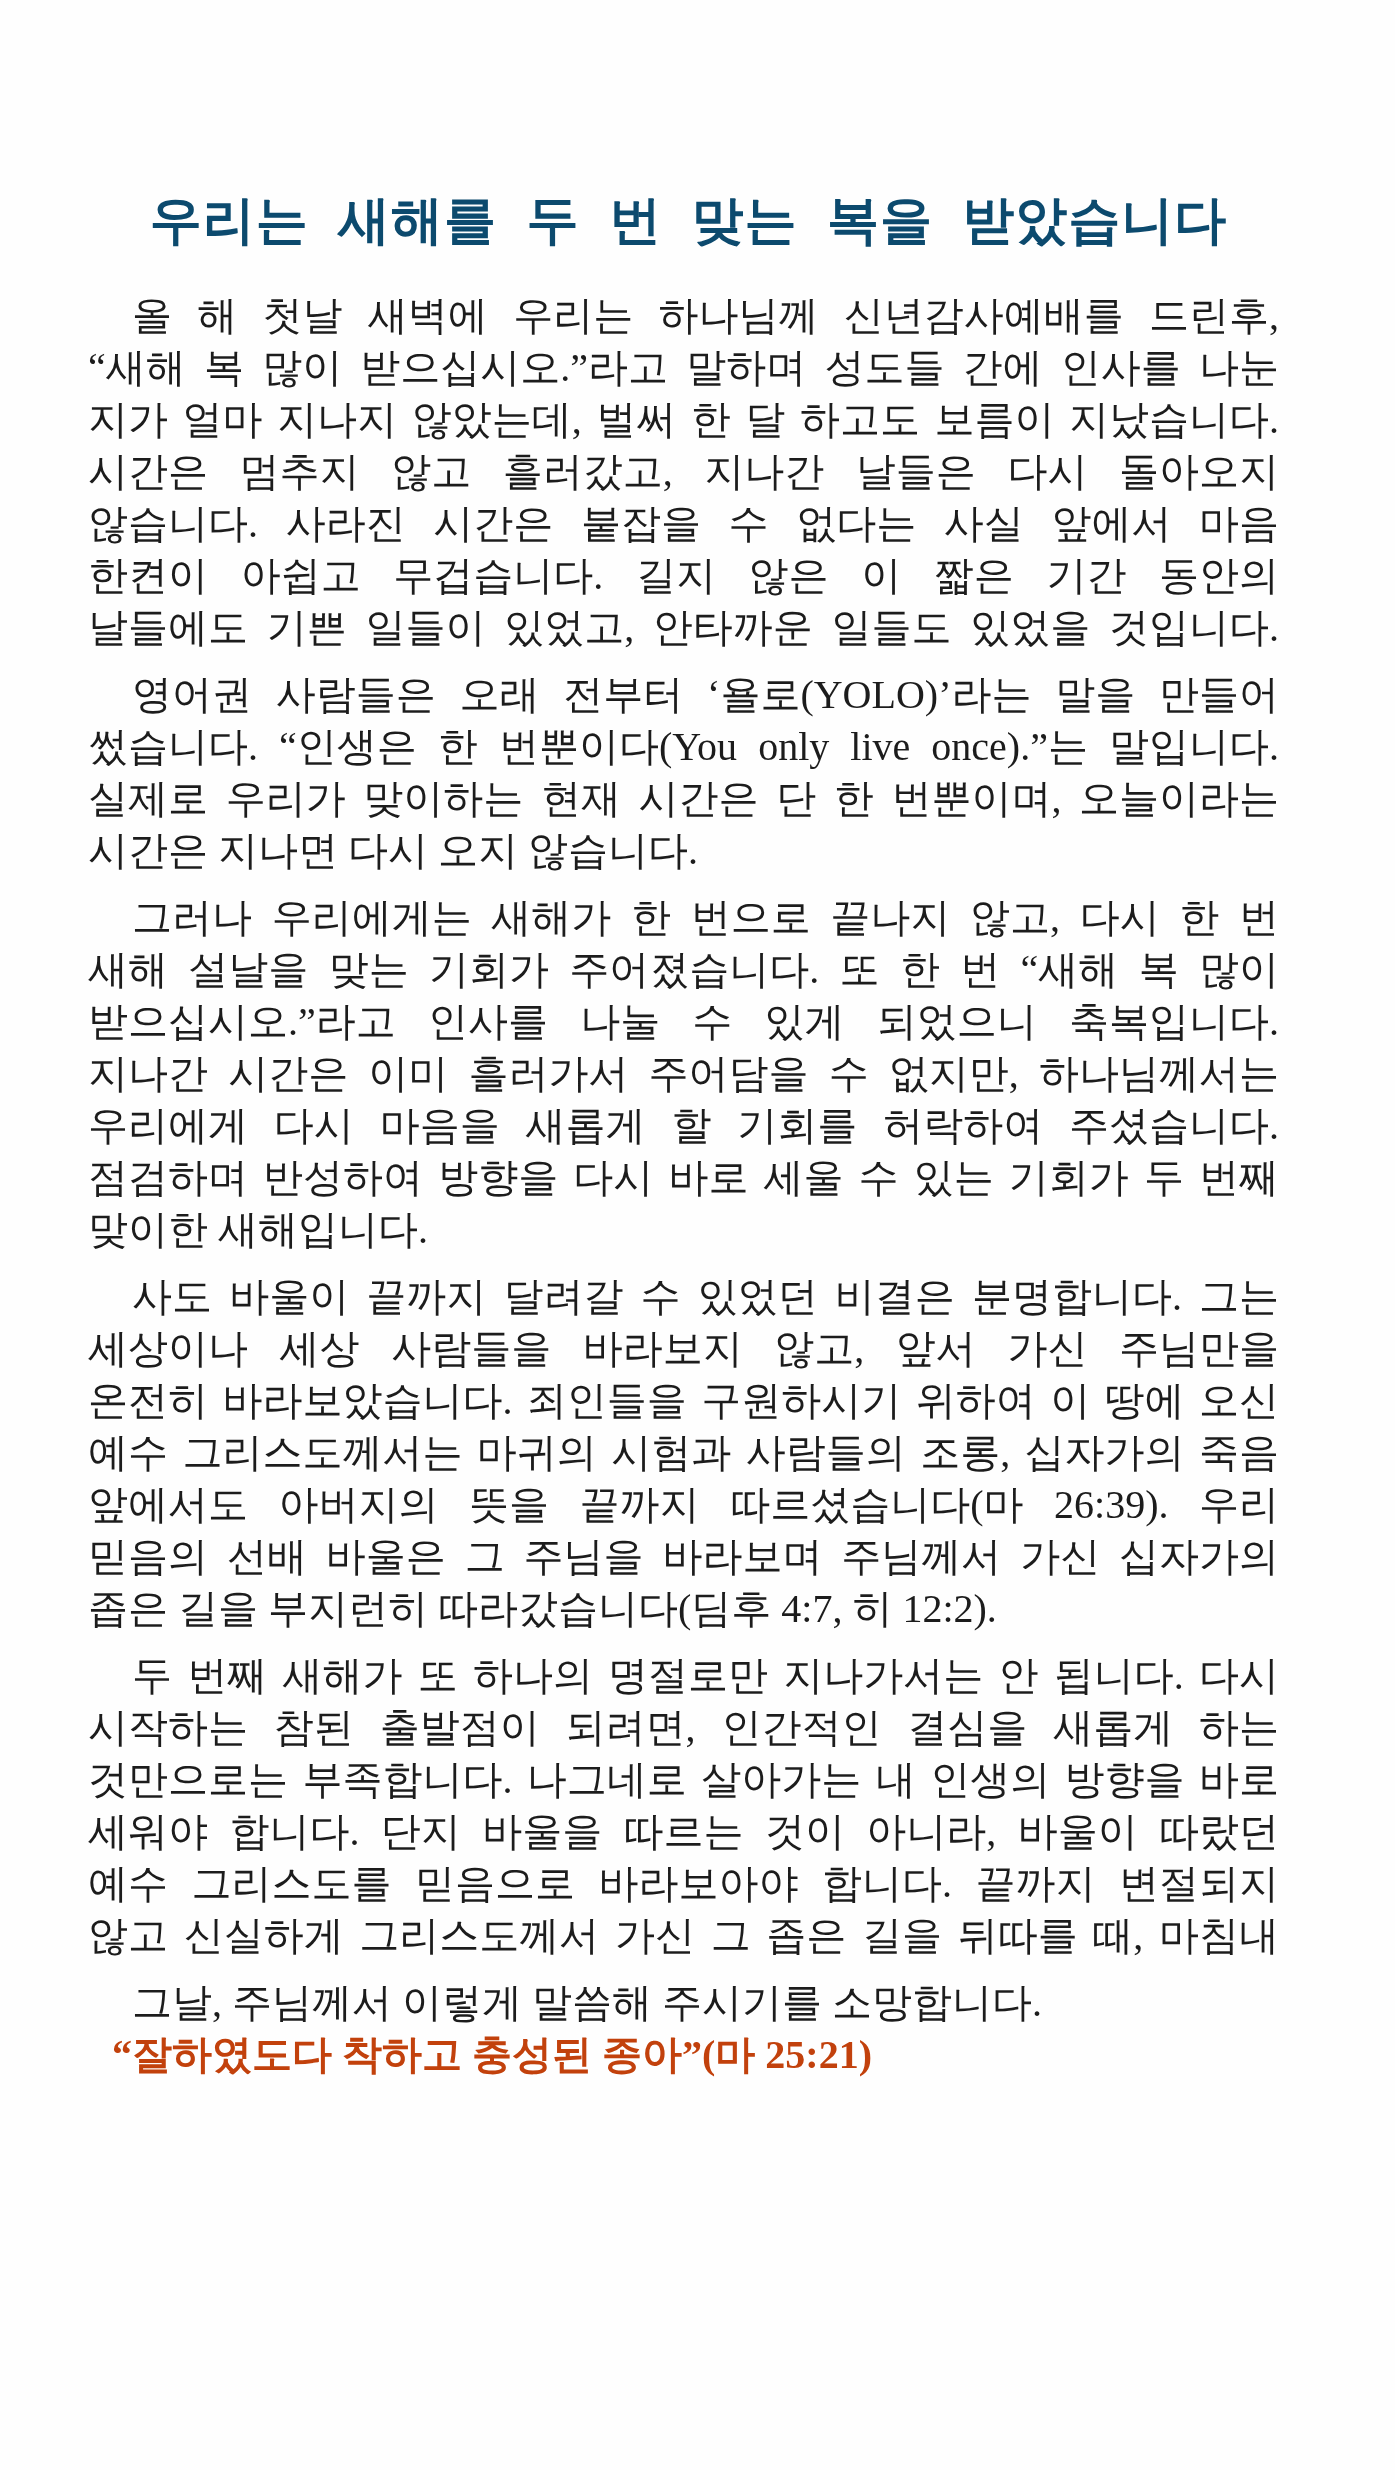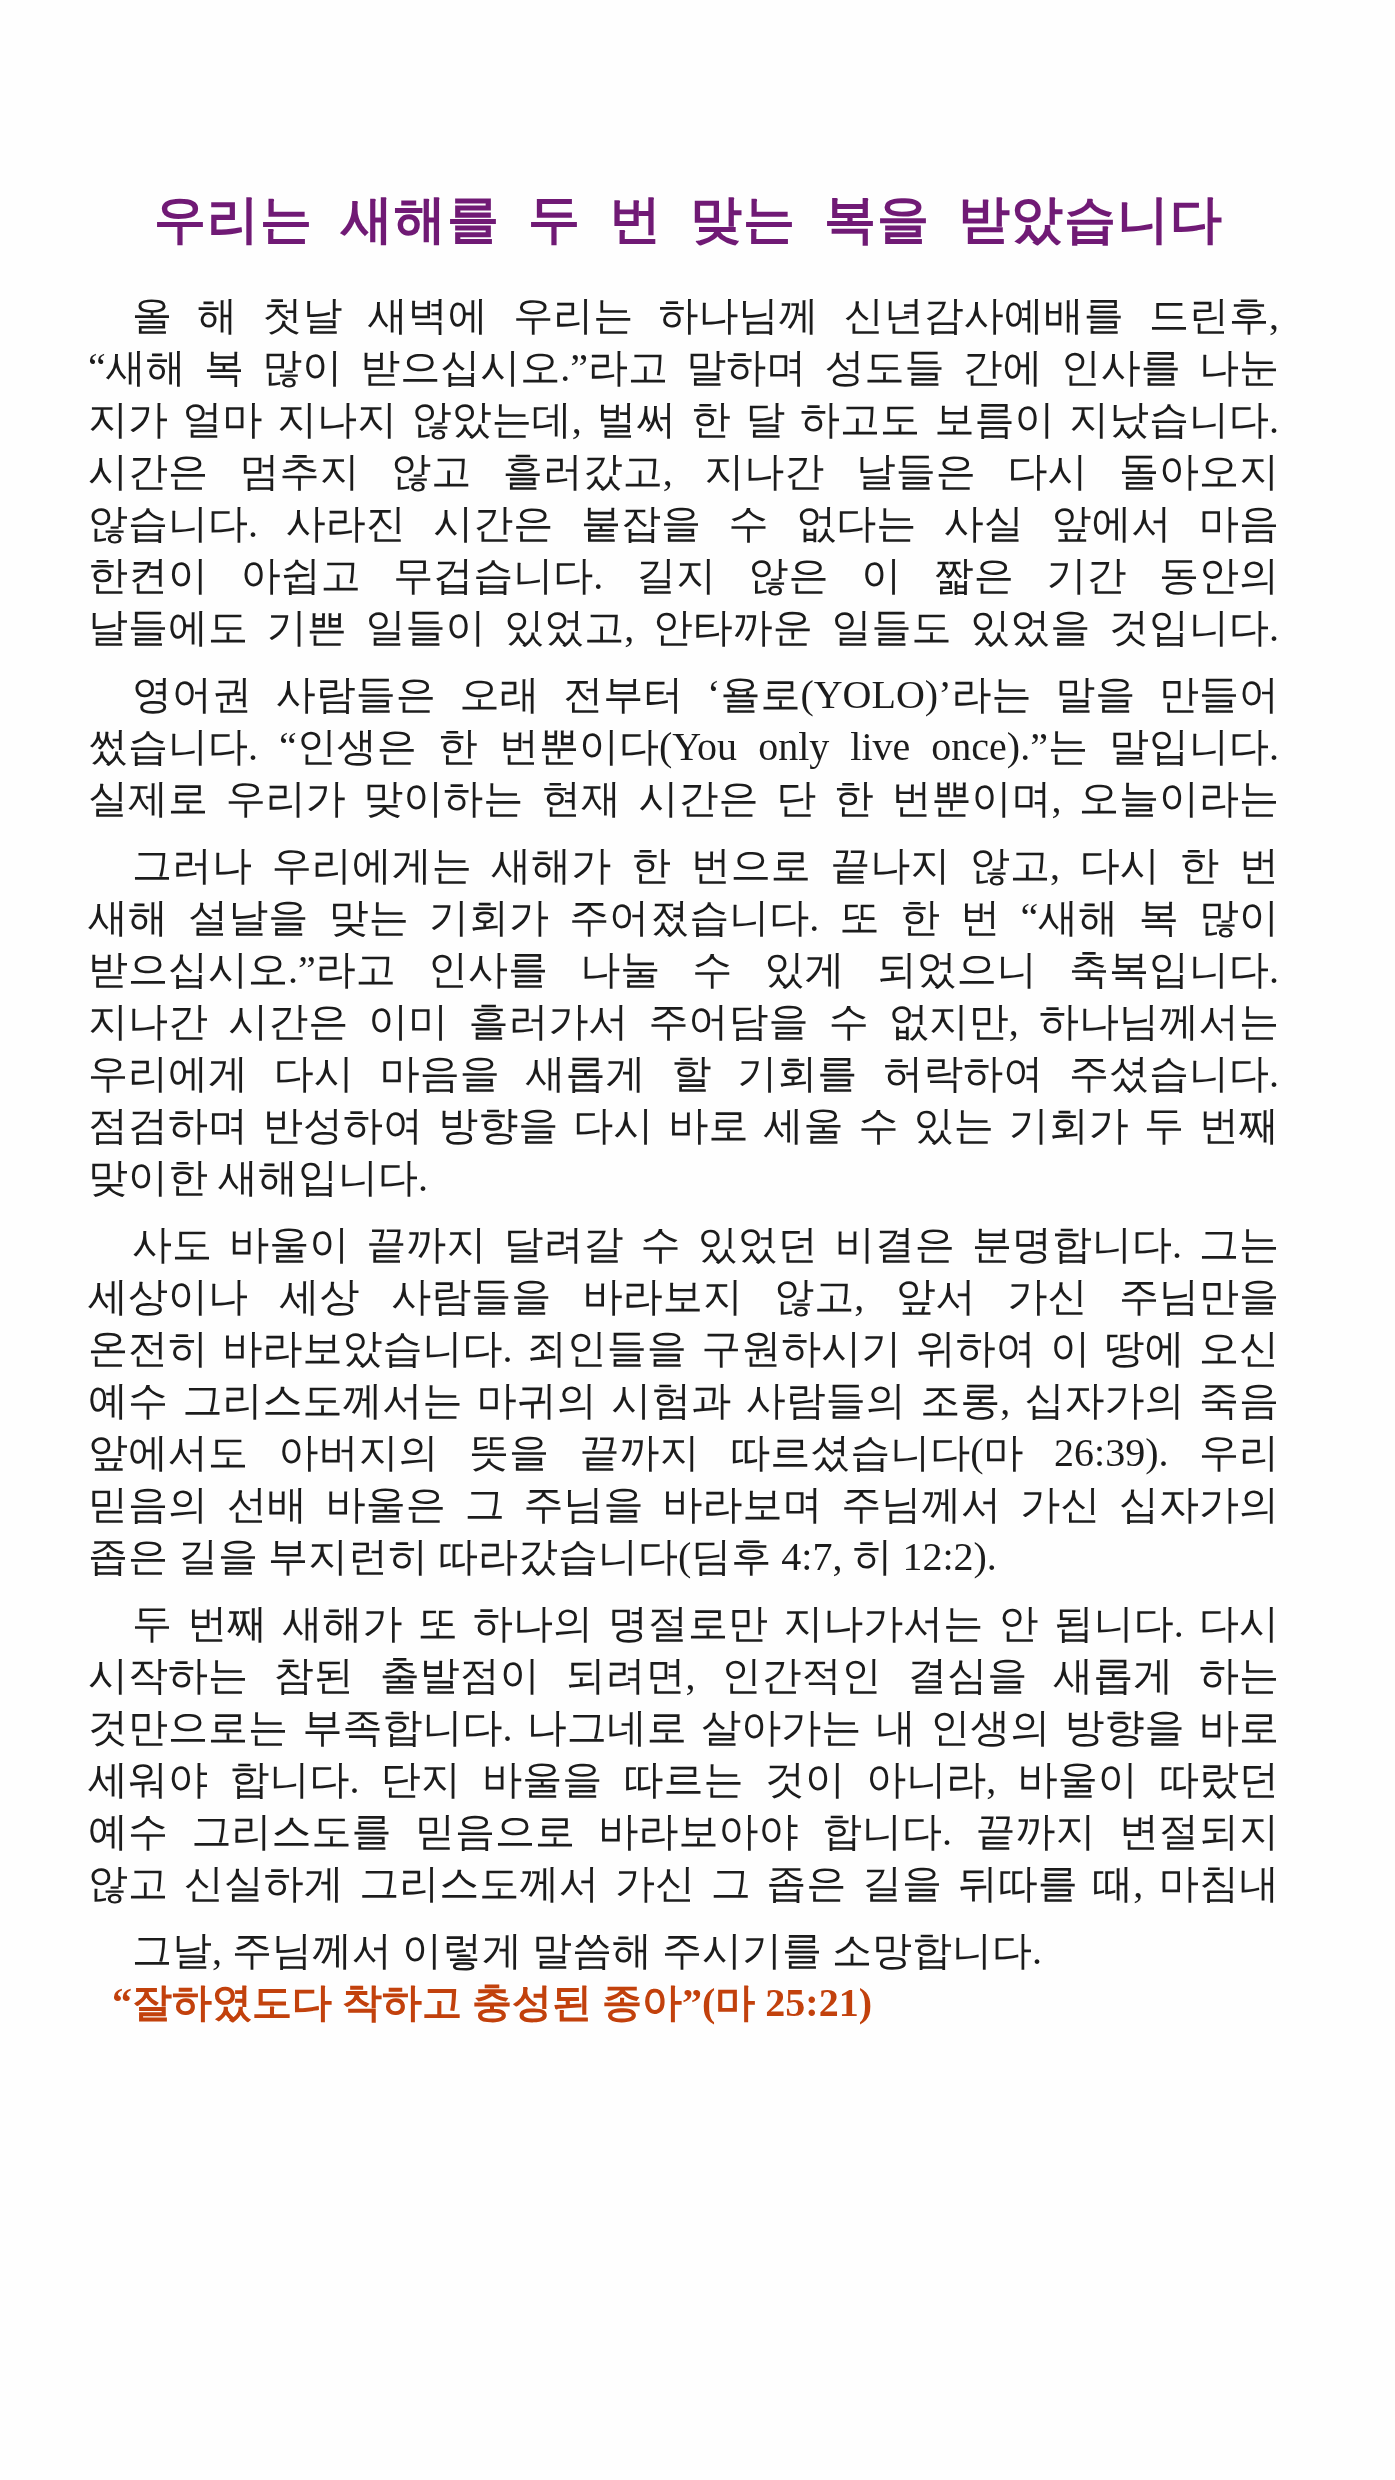--- a/index.html
+++ b/index.html
@@ -15,28 +15,28 @@
     overflow: hidden;
     box-sizing: border-box;
   }
   .content {
     box-sizing: border-box;
     padding: 190px 106px 0 88px;
     color: #1c1c1c;
   }
   .doc-title {
     margin: 0 0 40px 0;
-    font-family: Liberation Serif, serif;
+    font-family: Liberation Sans, sans-serif;
     font-weight: 700;
     font-size: 52px;
     line-height: 60px;
     text-align: center;
     letter-spacing: 1px;
     word-spacing: 14px;
-    color: #701a75;
+    color: #0c4a6e;
   }
   .body-text {
     font-family: "Liberation Serif", "DejaVu Serif", serif;
     font-size: 40px;
     line-height: 52px;
   }
   .paragraph {
     margin: 15px 10px 0 0;
   }
   .paragraph:first-child {
@@ -74,20 +74,21 @@
           <div class="line fill">지가 얼마 지나지 않았는데, 벌써 한 달 하고도 보름이 지났습니다.</div>
           <div class="line fill">시간은 멈추지 않고 흘러갔고, 지나간 날들은 다시 돌아오지</div>
           <div class="line fill">않습니다. 사라진 시간은 붙잡을 수 없다는 사실 앞에서 마음</div>
           <div class="line fill">한켠이 아쉽고 무겁습니다. 길지 않은 이 짧은 기간 동안의</div>
           <div class="line fill">날들에도 기쁜 일들이 있었고, 안타까운 일들도 있었을 것입니다.</div>
         </div>
         <div class="paragraph">
           <div class="line fill">영어권 사람들은 오래 전부터 ‘욜로(YOLO)’라는 말을 만들어</div>
           <div class="line fill">썼습니다. “인생은 한 번뿐이다(You only live once).”는 말입니다.</div>
           <div class="line fill">실제로 우리가 맞이하는 현재 시간은 단 한 번뿐이며, 오늘이라는</div>
+          <div class="line">시간은 지나면 다시 오지 않습니다.</div>
         </div>
         <div class="paragraph">
           <div class="line fill">그러나 우리에게는 새해가 한 번으로 끝나지 않고, 다시 한 번</div>
           <div class="line fill">새해 설날을 맞는 기회가 주어졌습니다. 또 한 번 “새해 복 많이</div>
           <div class="line fill">받으십시오.”라고 인사를 나눌 수 있게 되었으니 축복입니다.</div>
           <div class="line fill">지나간 시간은 이미 흘러가서 주어담을 수 없지만, 하나님께서는</div>
           <div class="line fill">우리에게 다시 마음을 새롭게 할 기회를 허락하여 주셨습니다.</div>
           <div class="line fill">점검하며 반성하여 방향을 다시 바로 세울 수 있는 기회가 두 번째</div>
           <div class="line">맞이한 새해입니다.</div>
         </div>

